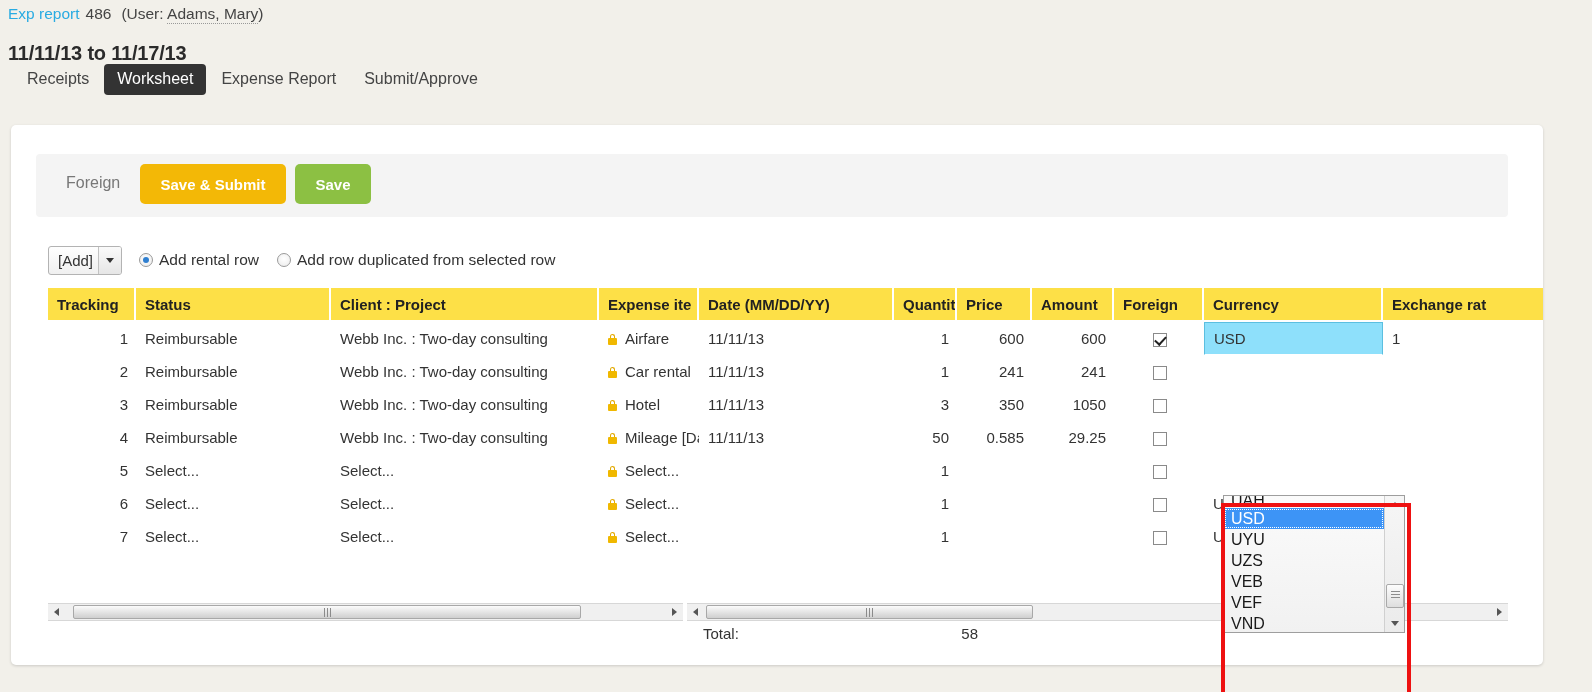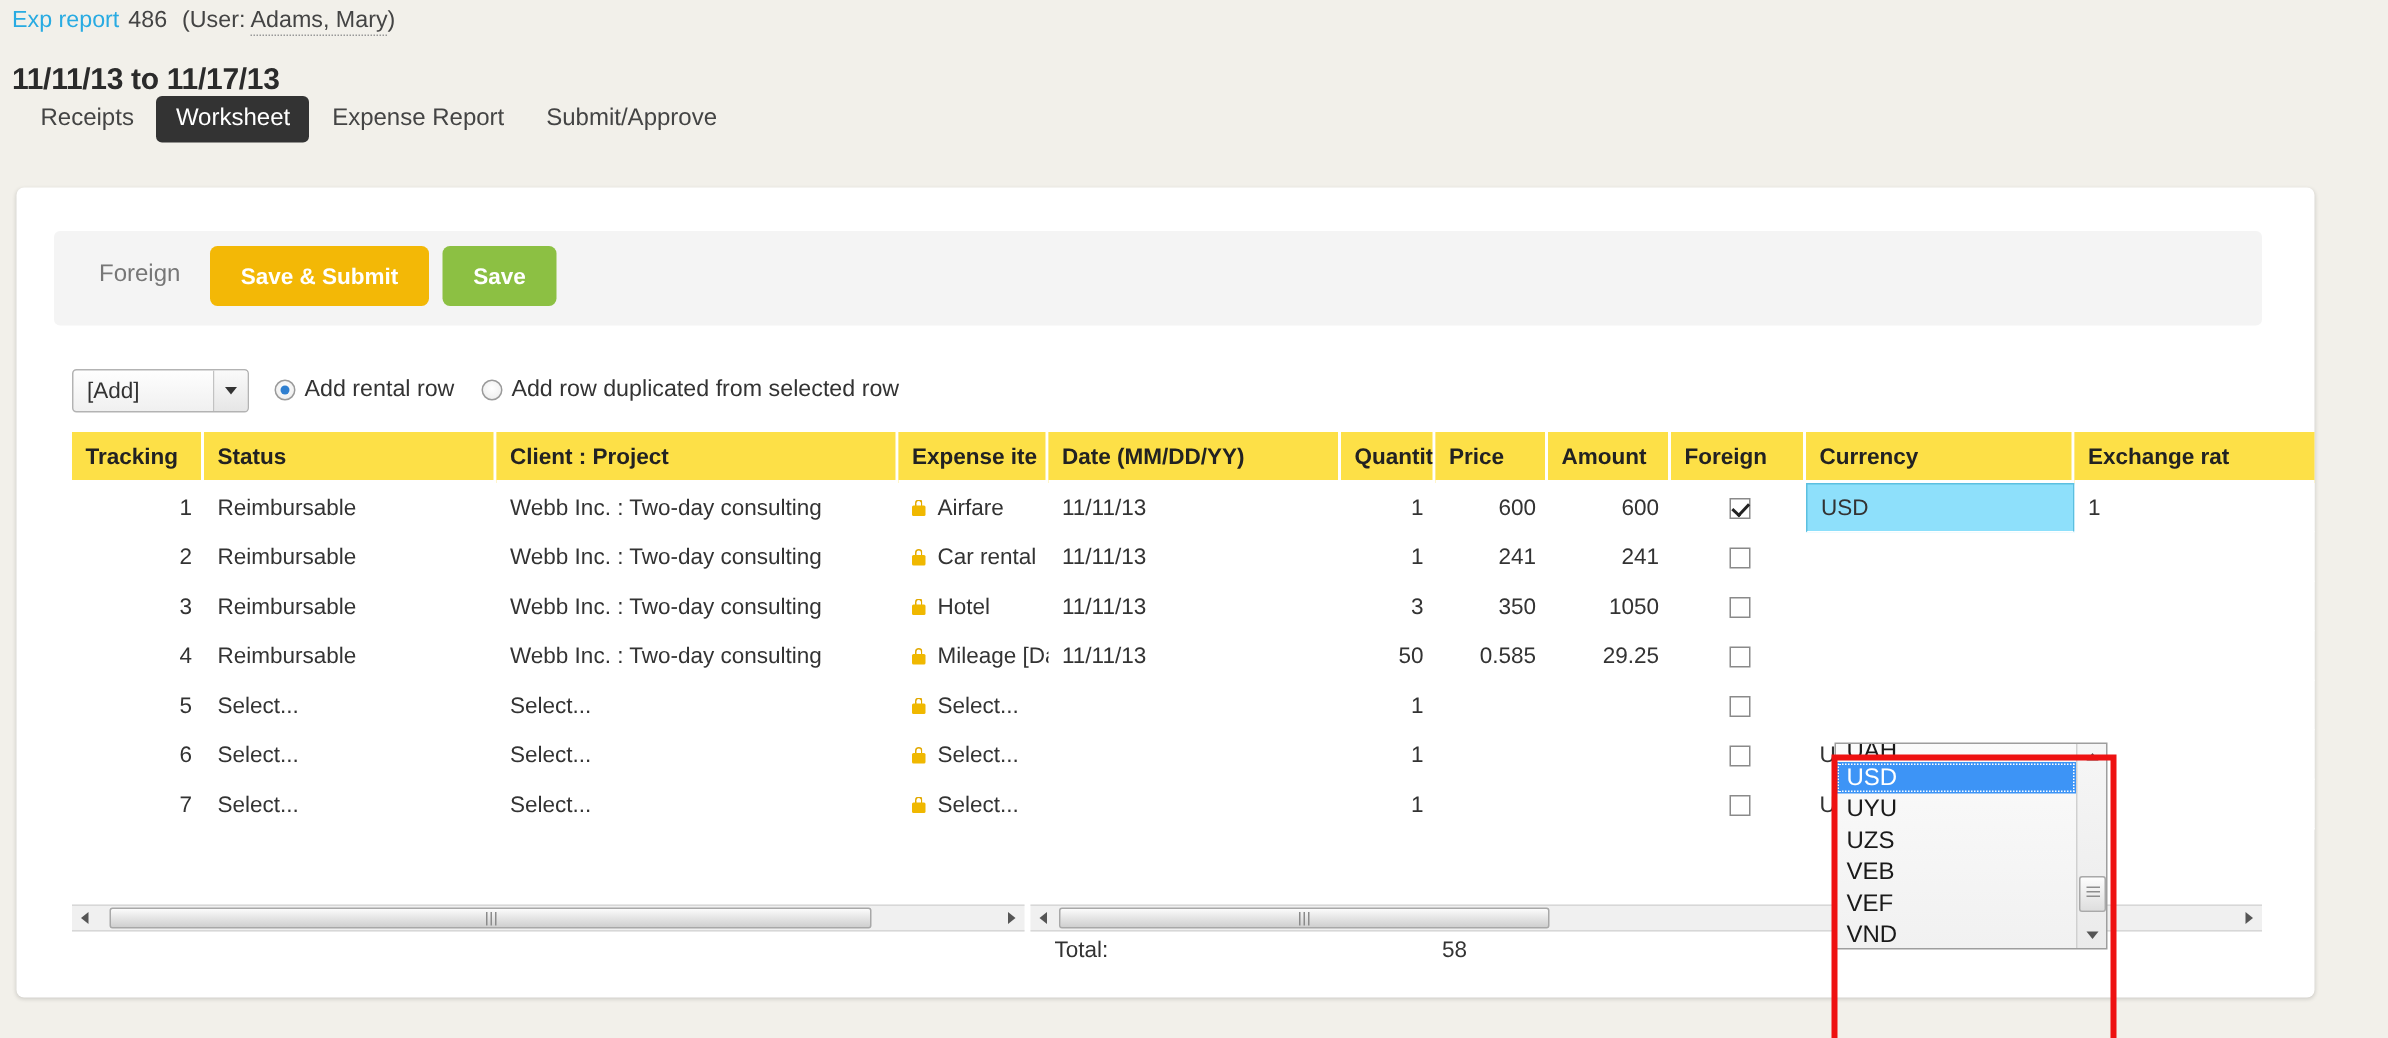--- a/index.html
+++ b/index.html
@@ -135,21 +135,21 @@
   
   #add-controls {
     position: absolute;
     left: 37px; top: 120px;
     height: 30px;
     display: flex;
     align-items: center;
   }
   .select-wrap {
     position: relative;
-    width: 118px;
+    width: 74px;
     height: 29px;
     background: linear-gradient(#fefefe, #f0f0f0);
     border: 1px solid #b3b3b3;
     border-radius: 3px;
     box-sizing: border-box;
     display: flex;
     align-items: center;
     cursor: pointer;
   }
   .select-wrap .sel-text {

